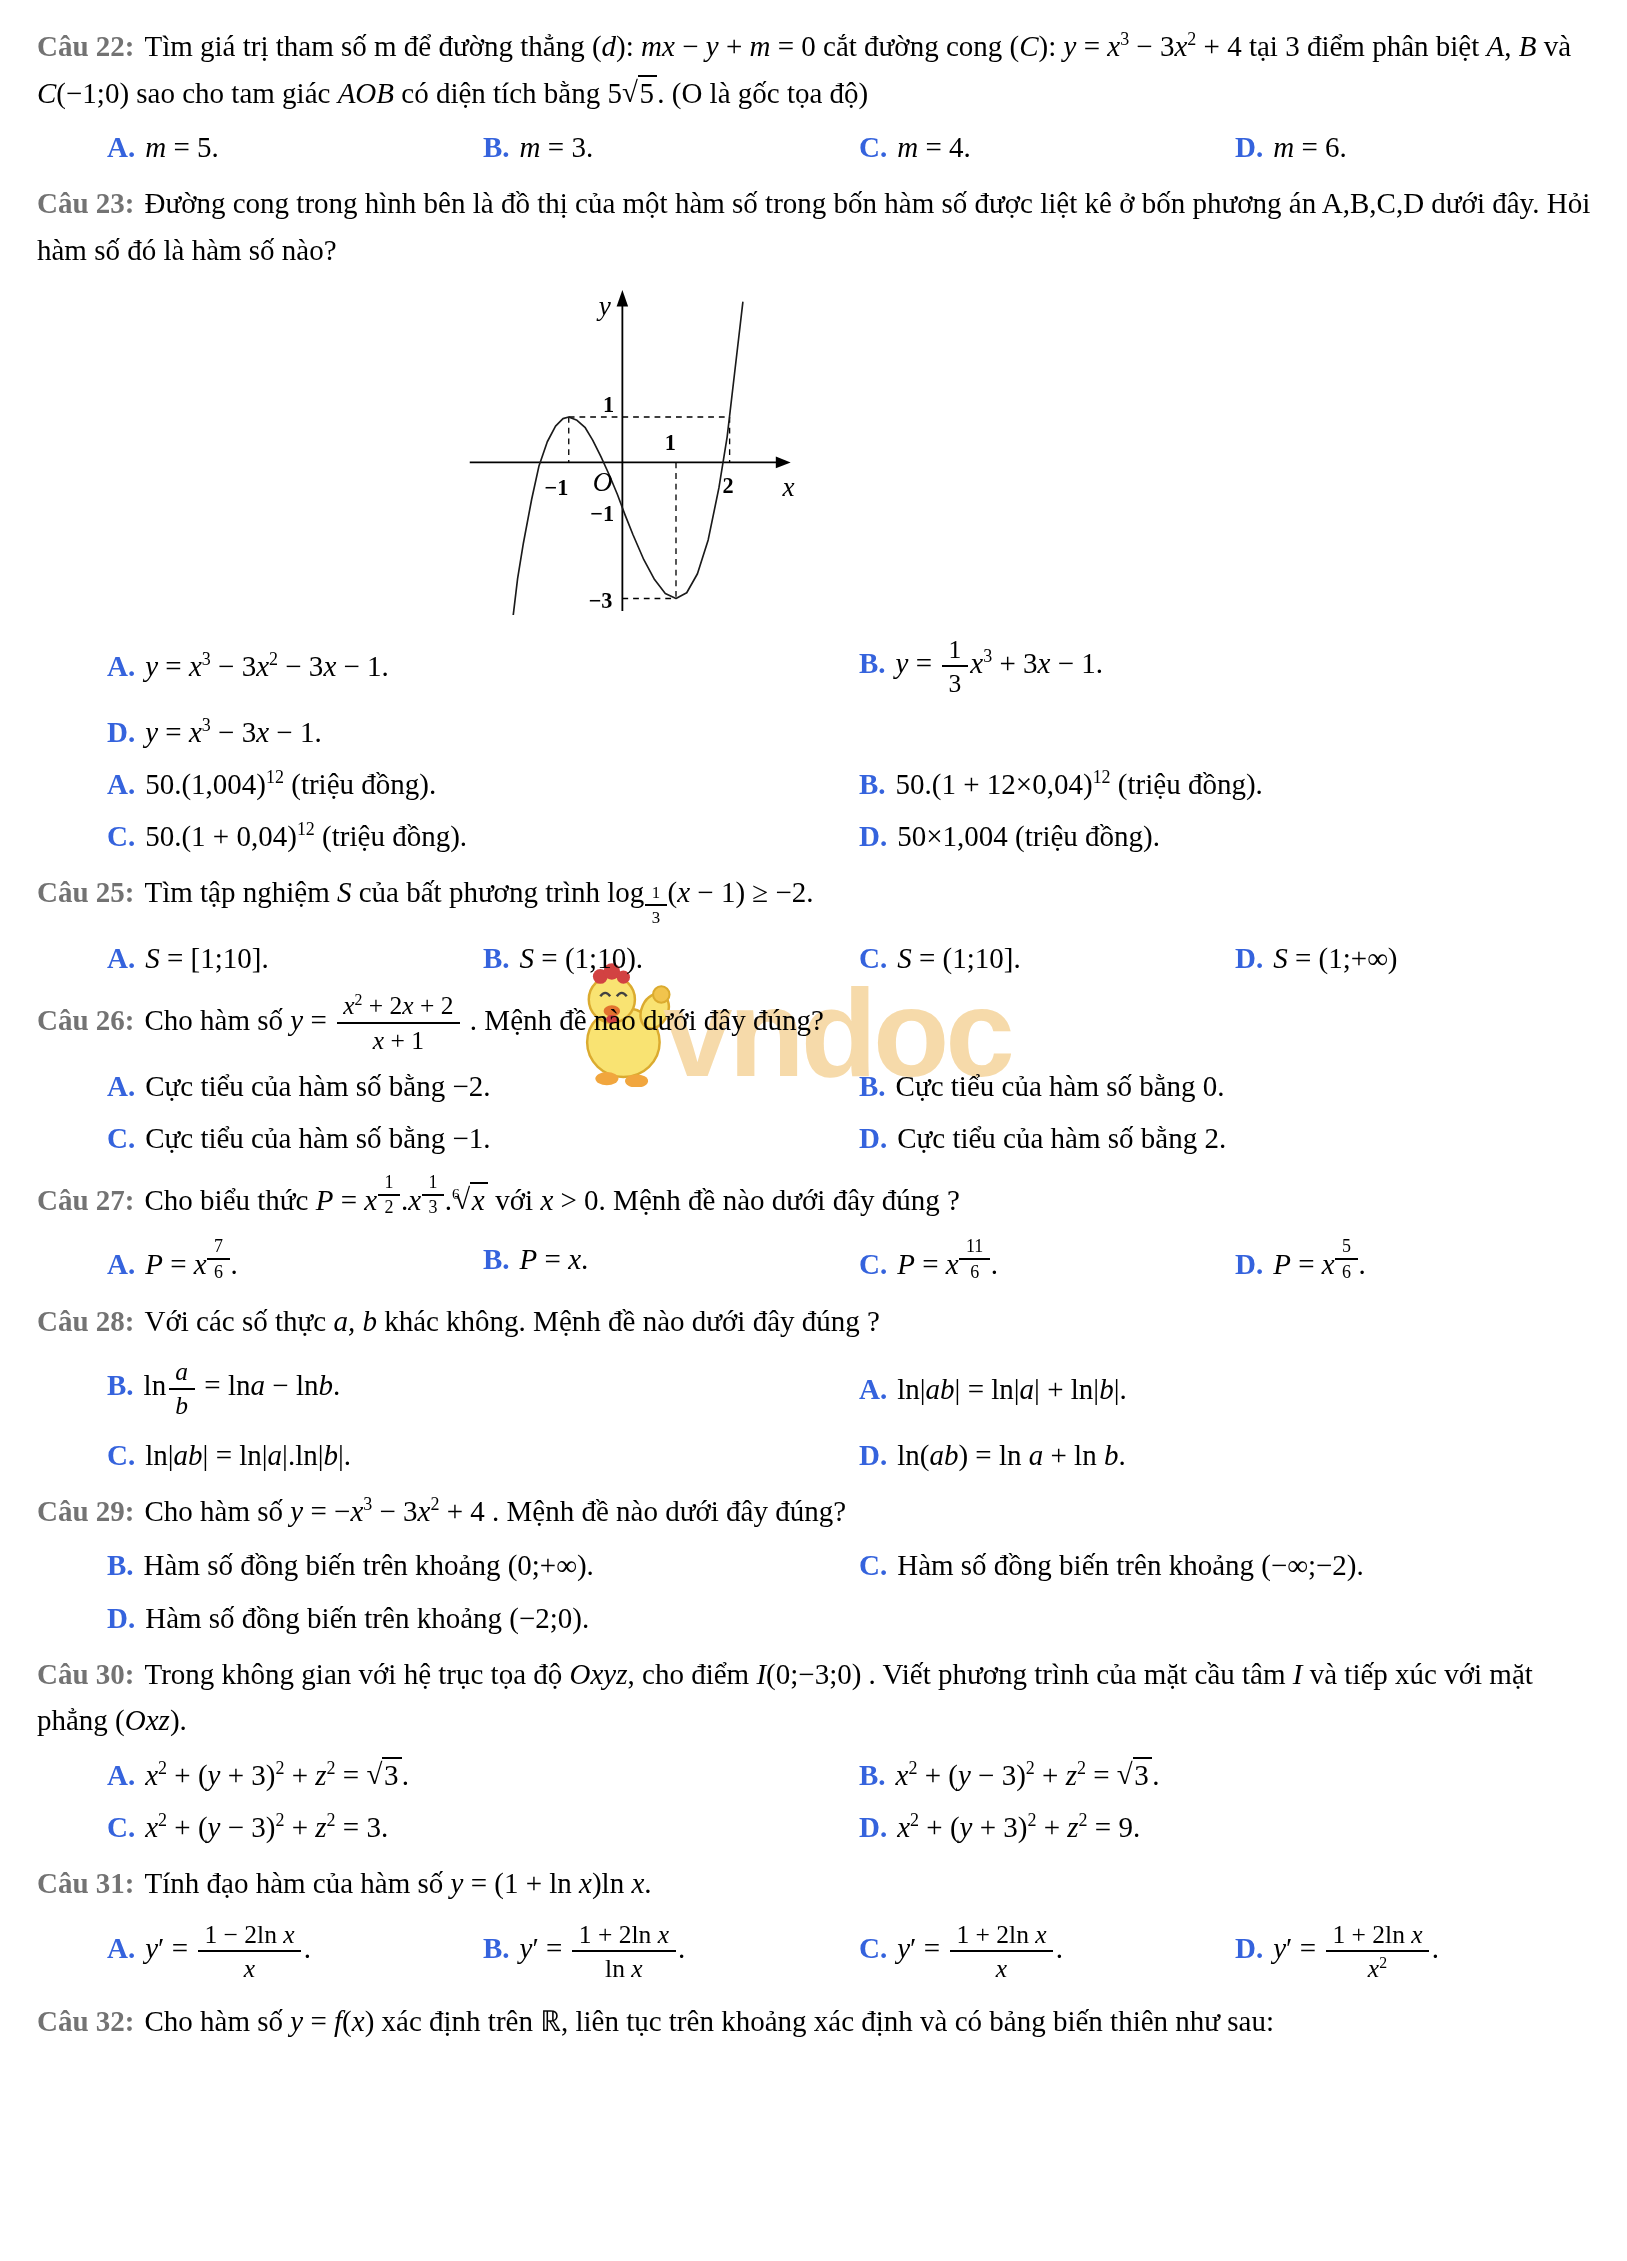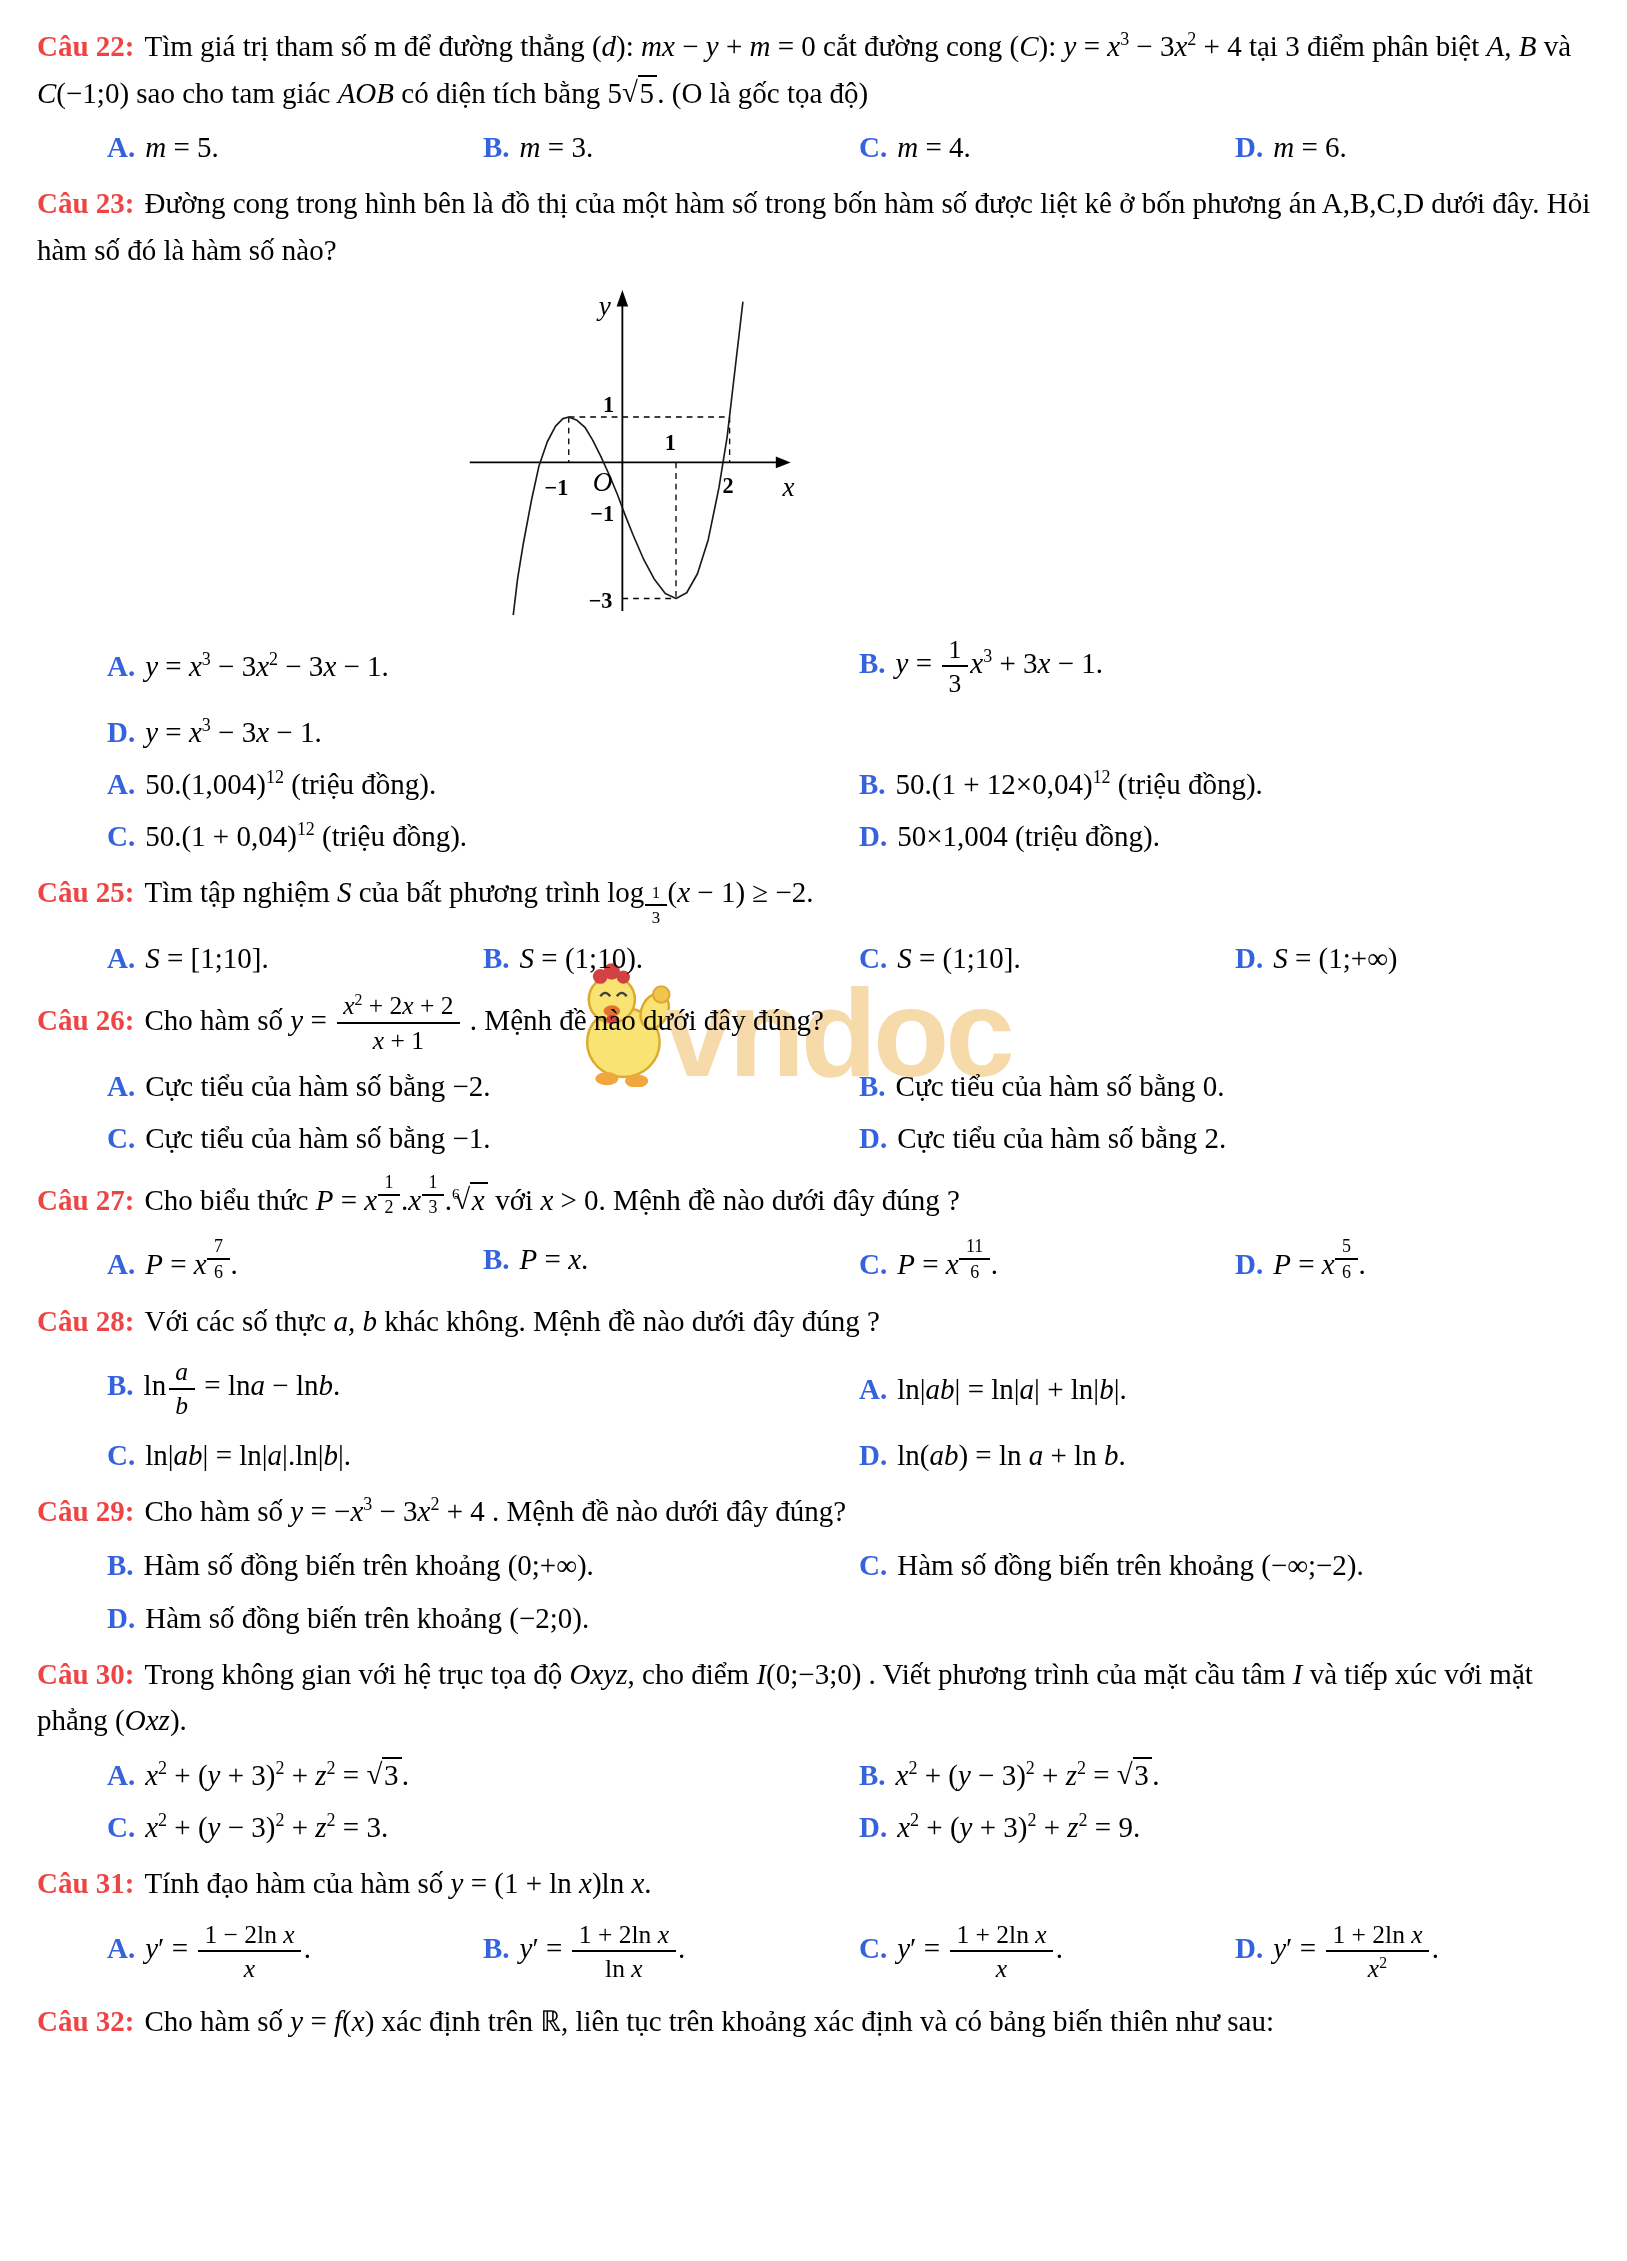--- a/index.html
+++ b/index.html
@@ -1,21 +1,21 @@
 <!DOCTYPE html>
 <html lang="vi" style="font-size:13px"><head>
 <meta charset="utf-8">
 <style>
   html,body{margin:0;padding:0;background:#fff;}
   body{width:1628px;height:2261px;overflow:hidden;position:relative;
        font-family:"Liberation Serif",serif;color:#000;}
   .content{position:relative;z-index:1;padding:8.2px 33px 0 37px;font-size:29px;}
   .q{margin-top:15px;position:relative;}
   .qtext{margin:0;line-height:1.6;}
-  .qlabel{color:#ef4444;font-weight:bold;margin-right:10px;}
+  .qlabel{color:#737373;font-weight:bold;margin-right:10px;}
   .opts{margin-left:70px;margin-top:13px;display:grid;column-gap:11.5px;row-gap:21.4px;align-items:center;gap:16px;}
   .cols4{grid-template-columns:repeat(4,1fr);}
   .cols2{grid-template-columns:repeat(2,1fr);}
   .opt{line-height:1.25;}
   .okey{color:#3563dd;font-weight:bold;margin-right:10px;}
   i{font-style:italic;}
   sup{font-size:62%;vertical-align:super;line-height:0;}
   sub{font-size:58%;vertical-align:sub;line-height:0;}
   .frac{display:inline-flex;flex-direction:column;align-items:center;vertical-align:middle;
         text-align:center;line-height:1.15;font-size:88%;margin:0 2.5px;}

